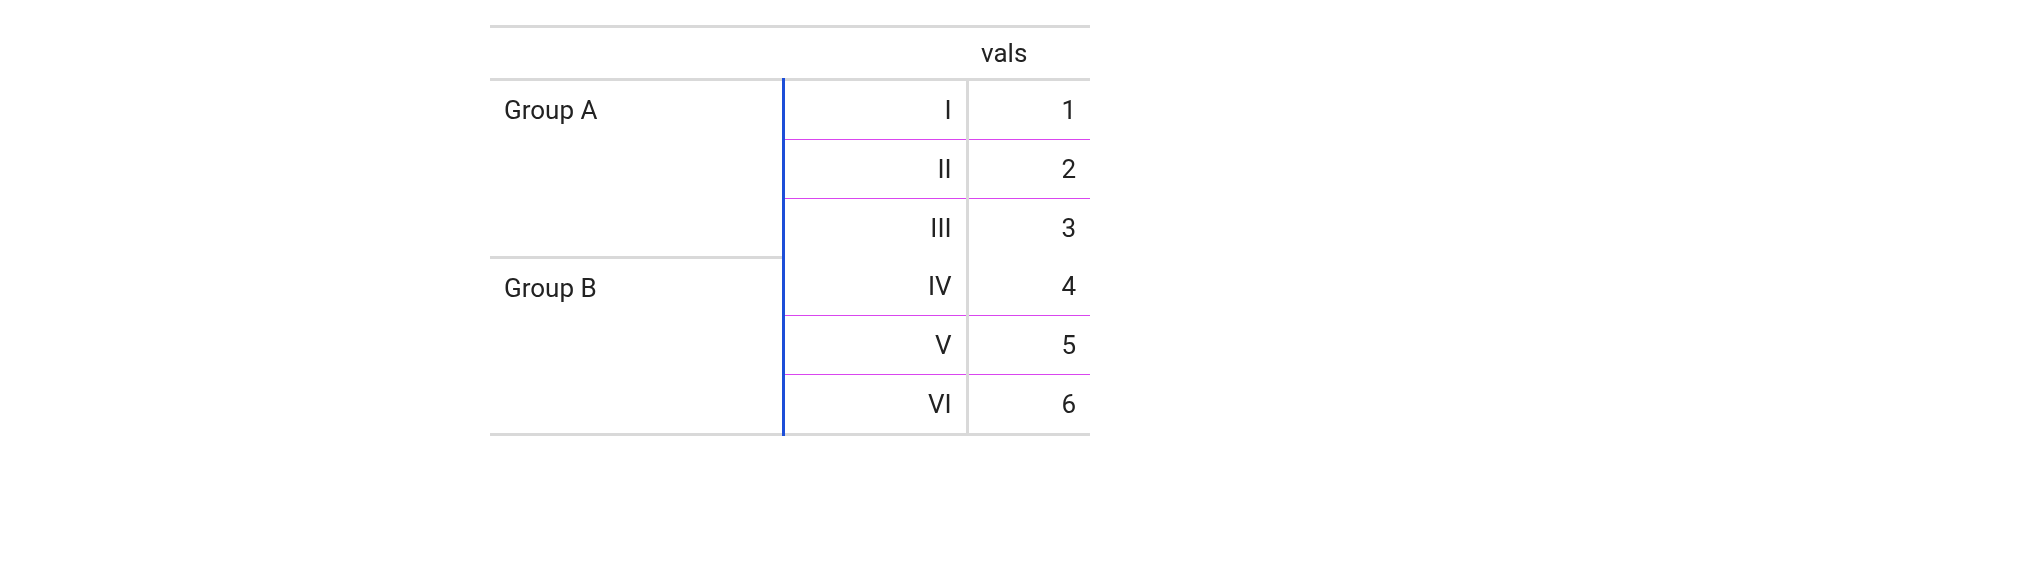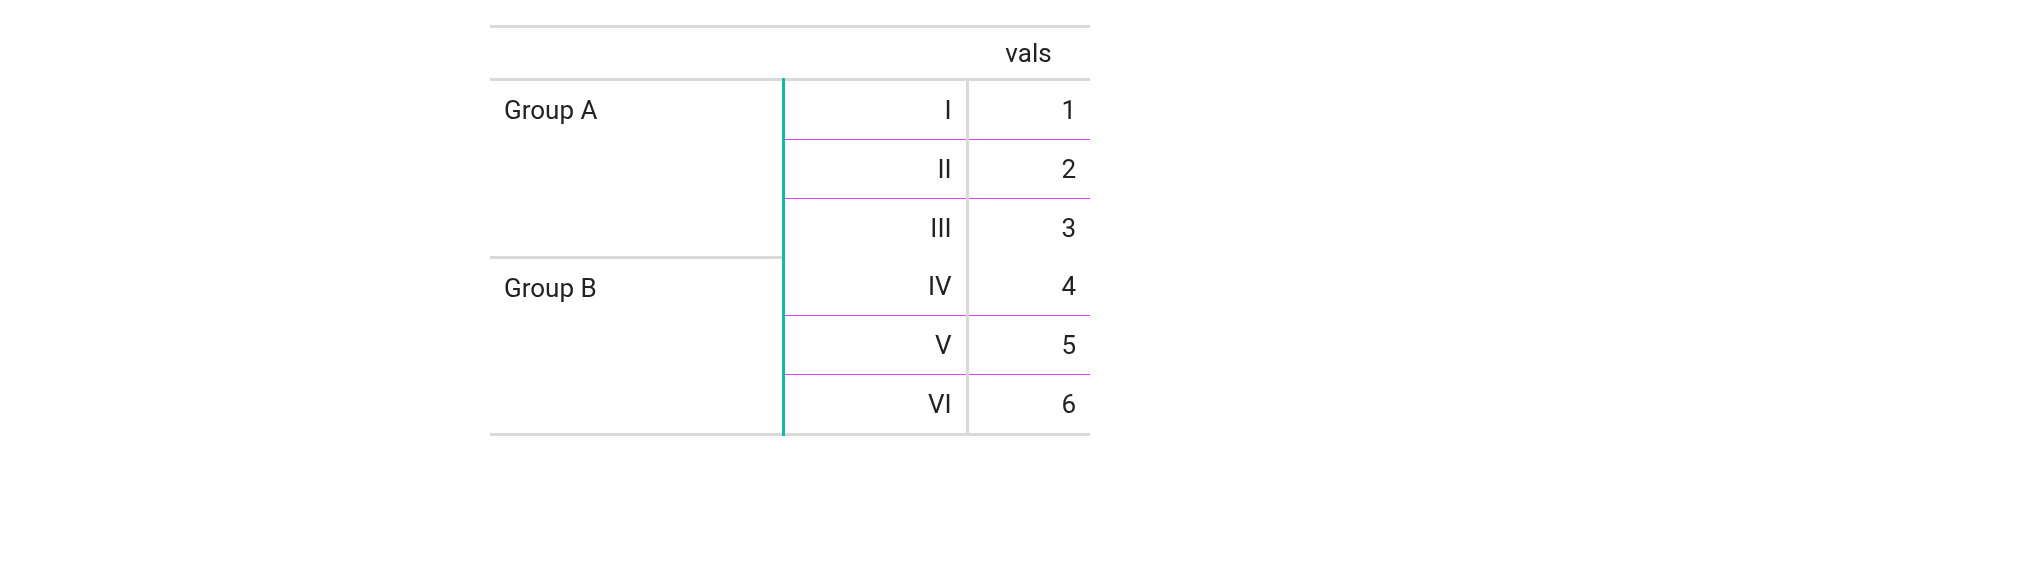--- a/index.html
+++ b/index.html
@@ -21,33 +21,33 @@
   table {
     border-collapse: collapse;
     width: 100%;
     border-top: 3px solid #d9d9d9;
     border-bottom: 3px solid #d9d9d9;
   }
   thead tr {
     border-bottom: 3px solid #d9d9d9;
   }
   th {
-    text-align: center;
+    text-align: left;
     font-weight: 400;
     padding: 10px 14px;
     color: #222;
   }
   td {
     padding: 14px 14px;
     vertical-align: top;
   }
   td.group {
     text-align: left;
     width: 290px;
-    border-right: 3px solid #14b8a6;
+    border-right: 3px solid #1d4ed8;
     vertical-align: top;
   }
   td.sub {
     text-align: right;
     width: 170px;
     border-right: 3px solid #d9d9d9;
   }
   td.val {
     text-align: right;
     width: 100px;

